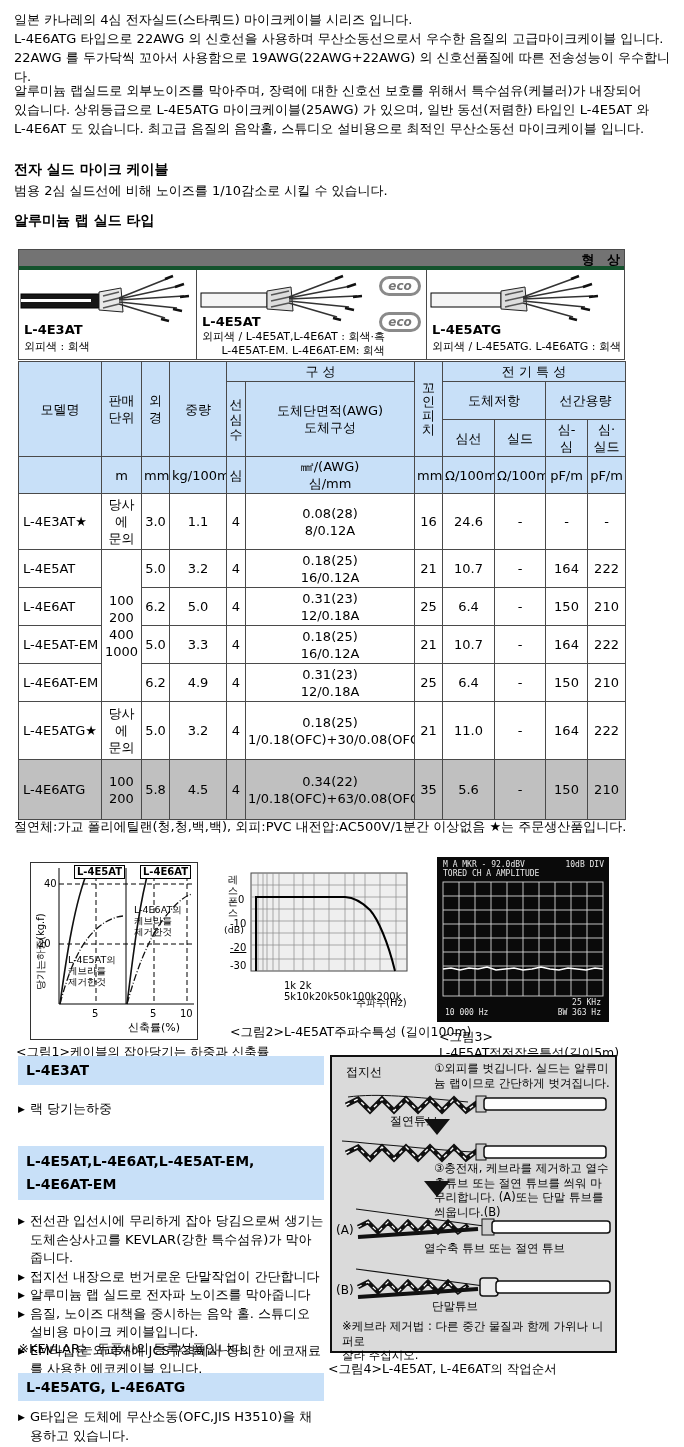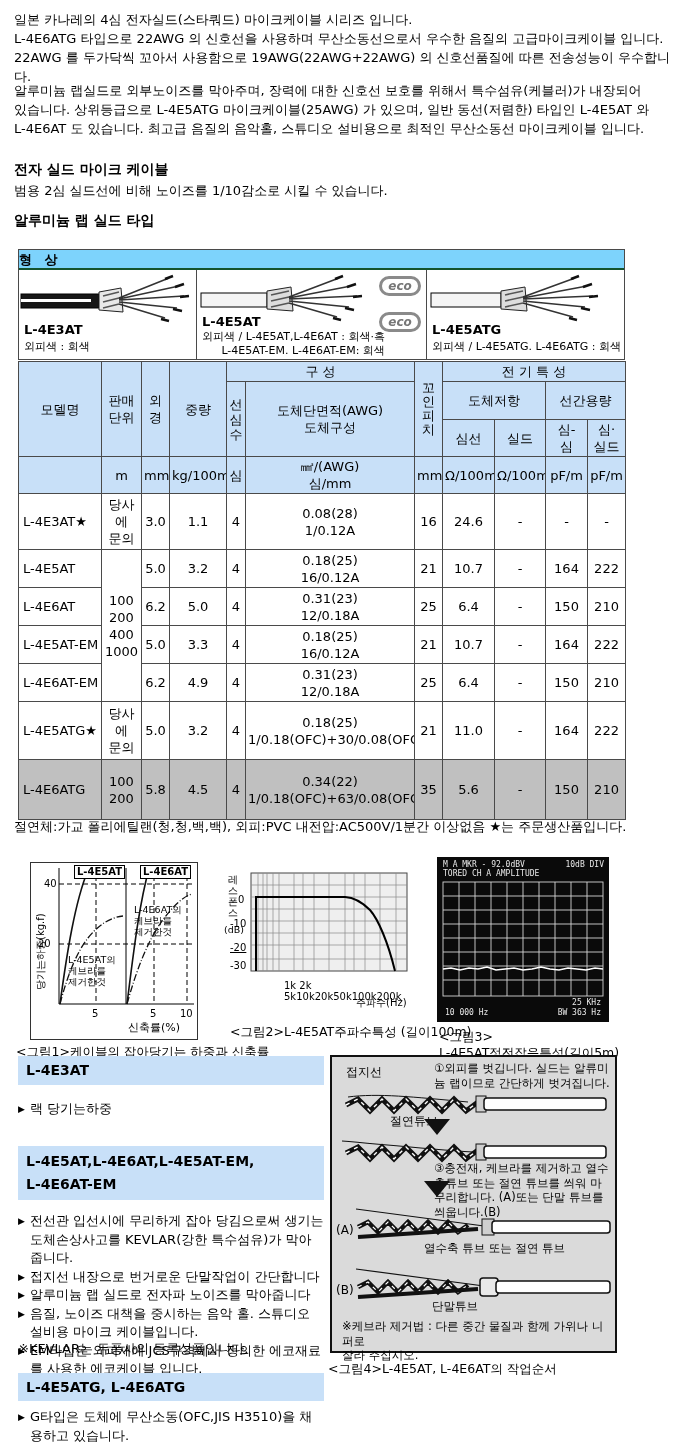--- a/index.html
+++ b/index.html
@@ -6,22 +6,22 @@
   body { width:684px; background:#fff; color:#000;
          font-family:"DejaVu Sans","Liberation Sans",sans-serif; font-size:13px; }
   .page { position:relative; width:684px; height:1447px; background:#fff; overflow:hidden;padding-left:20px; }
   .abs { position:absolute; }
   .ml { white-space:pre-line; }
   .intro { left:14px; line-height:19px; }
   .h-title { left:14px; font-weight:bold; font-size:14px; }
 
   
   .shape { left:18px; top:249px; width:607px; border:1px solid #4a4a4a; background:#fff; }
-  .shape-title { height:20px; line-height:20px; text-align:left; font-weight:bold;
-                 background:#7dd3fc; border-bottom:2px solid #14532d; letter-spacing:4px; }
+  .shape-title { height:20px; line-height:20px; text-align:right; font-weight:bold;
+                 background:#737373; border-bottom:4px solid #14532d; letter-spacing:4px; }
   .shape-row { display:flex; height:89px; }
   .shape-cell { position:relative; height:89px; }
   .shape-cell + .shape-cell { border-left:1px solid #4a4a4a; }
   .sc1 { width:177px; } .sc2 { width:230px; } .sc3 { width:198px; }
   .shape-model { position:absolute; left:5px; font-weight:bold; font-size:13px; }
   .shape-desc  { position:absolute; left:5px; font-size:11px; line-height:14px; }
   .eco { position:absolute; right:5px; width:42px; height:20px; border:3px solid #8a8a8a;
          border-radius:11px; background:#fff; color:#777; font-weight:bold; font-style:italic;
          text-align:center; line-height:14px; font-size:12px; }
 
@@ -189,21 +189,21 @@
       <tr style="height:56px">
         <td class="model">L-4E3AT★</td>
         <td class="ml">당사
 에
 문의</td>
         <td>3.0</td>
         <td>1.1</td>
         <td>4</td>
         <td>
           <div>0.08(28)</div>
-          <div>1/0.12A</div>
+          <div>8/0.12A</div>
         </td>
         <td>16</td>
         <td>24.6</td>
         <td>-</td>
         <td>-</td>
         <td>-</td>
       </tr>
       <tr style="height:38px">
         <td class="model">L-4E5AT</td>
         <td class="ml" rowspan="4">100

